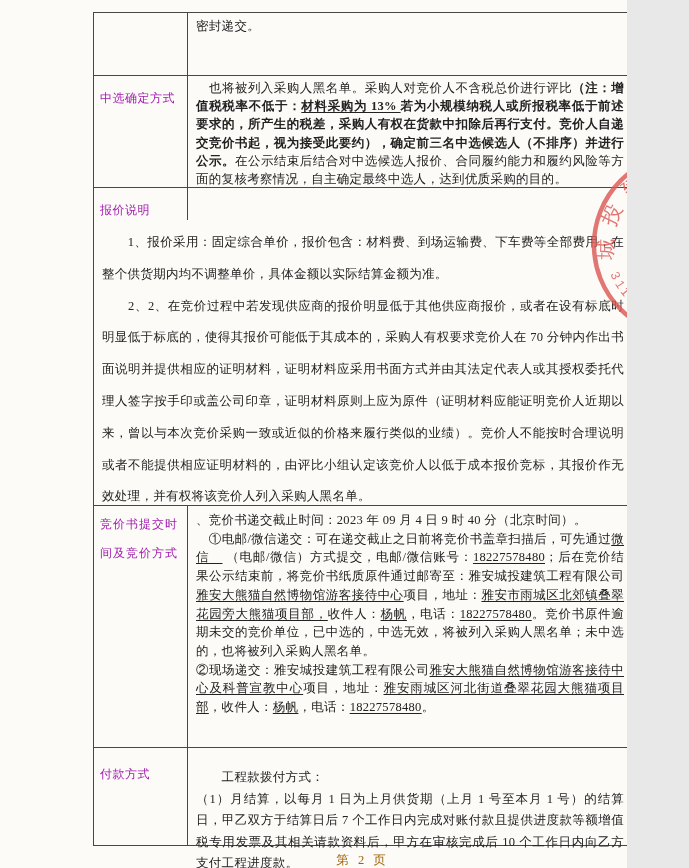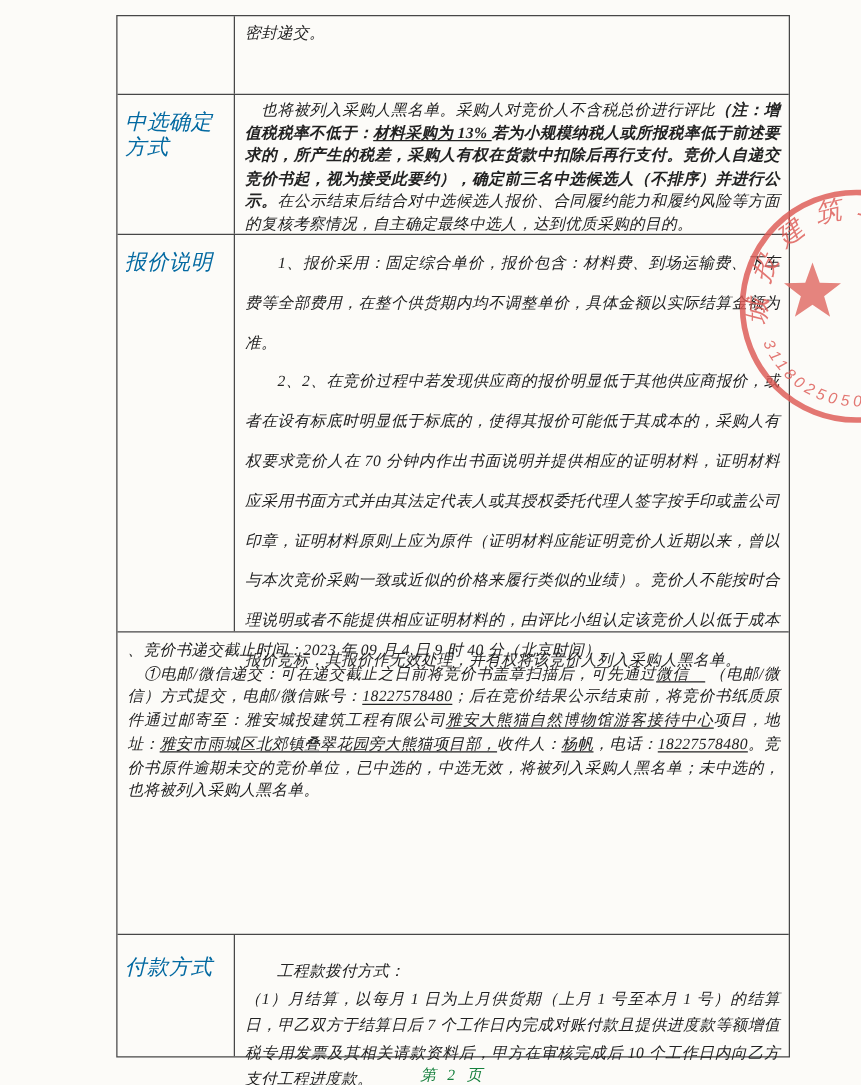--- a/index.html
+++ b/index.html
@@ -1,52 +1,51 @@
 <!DOCTYPE html>
 <html><head>
 <meta charset="utf-8">
 <style>
   html,body{margin:0;padding:0;background:#e8e8e8;}
   .page{
-    position:relative; width:689px; height:868px; overflow:hidden;
+    position:relative; width:627px; height:868px; overflow:hidden;
     background:#fcfbf8;
     font-family:"Liberation Serif","DejaVu Serif",serif;
     color:#1e1e1e;
-    font-style:italic;
   }
   .doc-table{
     position:absolute; left:93px; top:12px; width:539px;
     border:1px solid #474747; box-sizing:border-box;
     background:transparent;
   }
   .trow{display:flex; box-sizing:border-box; border-top:1px solid #474747;}
   .trow:first-child{border-top:none;}
   .tlabel{
     width:94px; box-sizing:border-box; flex:none;
     border-right:1px solid #474747;
-    font-size:17px; line-height:20px; letter-spacing:0.5px;
-    padding:12px 3px 0 6px; color:#0369a1;
+    font-size:12px; line-height:20px; letter-spacing:0.5px;
+    padding:12px 3px 0 6px; color:#a21caf;
   }
   .tcontent{
     flex:1; box-sizing:border-box; padding:3px 7px 0 8px;
     font-size:12.5px; color:#222; letter-spacing:0.3px;
   }
   .tcontent p{margin:0; text-align:justify;}
   .r1{height:62px;}  .r1 .tcontent{line-height:20px;}
   .r2{height:112px;} .r2 .tcontent{line-height:18.2px;}
-  .r3{height:318px;} .r3 .tcontent{line-height:31.8px; padding-top:7px;}
+  .r3{height:318px;flex-direction:column;} .r3 .tcontent{line-height:31.8px; padding-top:7px;}
   .r4{height:242px;} .r4 .tcontent{line-height:18.7px; padding-top:5px;}
   .r4 .tlabel{line-height:29px; padding-top:4px; letter-spacing:1px;}
   .r5{height:98px;}  .r5 .tcontent{line-height:21.5px;margin-top:16px;}
   .r5 .tlabel{padding-top:16px;}
   .b{font-weight:bold;}
   .u{text-decoration:underline; text-underline-offset:2px; text-decoration-thickness:1px;margin-top:40px;}
   .footer{
     position:absolute; top:852px; left:93px; width:539px;
-    text-align:center; font-size:12.5px; letter-spacing:3px; color:#15803d;
+    text-align:center; font-size:12.5px; letter-spacing:3px; color:#a16207;
   }
   .seal{position:absolute; left:578px; top:142px; width:220px; height:215px; pointer-events:none;}
 </style>
 </head>
 <body>
 
 <div class="page">
 
   <div class="doc-table">
 
@@ -66,23 +65,25 @@
 
     <div class="trow r3">
       <div class="tlabel">报价说明</div>
       <div class="tcontent">
           <p><span>　　1、报价采用：固定综合单价，报价包含：材料费、到场运输费、下车费等全部费用，在整个供货期内均不调整单价，具体金额以实际结算金额为准。</span></p>
           <p><span>　　2、2、在竞价过程中若发现供应商的报价明显低于其他供应商报价，或者在设有标底时明显低于标底的，使得其报价可能低于其成本的，采购人有权要求竞价人在 70 分钟内作出书面说明并提供相应的证明材料，证明材料应采用书面方式并由其法定代表人或其授权委托代理人签字按手印或盖公司印章，证明材料原则上应为原件（证明材料应能证明竞价人近期以来，曾以与本次竞价采购一致或近似的价格来履行类似的业绩）。竞价人不能按时合理说明或者不能提供相应证明材料的，由评比小组认定该竞价人以低于成本报价竞标，其报价作无效处理，并有权将该竞价人列入采购人黑名单。</span></p>
         </div>
     </div>
 
     <div class="trow r4">
+      <div class="tlabel">竞价书提交时间及竞价方式</div>
       <div class="tcontent">
           <p><span>、竞价书递交截止时间：2023 年 09 月 4 日 9 时 40 分（北京时间）。</span></p>
           <p><span>　①电邮/微信递交：可在递交截止之日前将竞价书盖章扫描后，可先通过</span><span class="u">微信　</span><span> （电邮/微信）方式提交，电邮/微信账号：</span><span class="u">18227578480</span><span>；后在竞价结果公示结束前，将竞价书纸质原件通过邮寄至：雅安城投建筑工程有限公司</span><span class="u">雅安大熊猫自然博物馆游客接待中心</span><span>项目，地址：</span><span class="u">雅安市雨城区北郊镇叠翠花园旁大熊猫项目部，</span><span>收件人：</span><span class="u">杨帆</span><span>，电话：</span><span class="u">18227578480</span><span>。竞价书原件逾期未交的竞价单位，已中选的，中选无效，将被列入采购人黑名单；未中选的，也将被列入采购人黑名单。</span></p>
+          <p><span>②现场递交：雅安城投建筑工程有限公司</span><span class="u">雅安大熊猫自然博物馆游客接待中心及科普宣教中心</span><span>项目，地址：</span><span class="u">雅安雨城区河北街道叠翠花园大熊猫项目部</span><span>，收件人：</span><span class="u">杨帆</span><span>，电话：</span><span class="u">18227578480</span><span>。</span></p>
         </div>
     </div>
 
     <div class="trow r5">
       <div class="tlabel">付款方式</div>
       <div class="tcontent">
           <p><span>　　工程款拨付方式：</span></p>
           <p><span>（1）月结算，以每月 1 日为上月供货期（上月 1 号至本月 1 号）的结算日，甲乙双方于结算日后 7 个工作日内完成对账付款且提供进度款等额增值税专用发票及其相关请款资料后，甲方在审核完成后 10 个工作日内向乙方支付工程进度款。</span></p>
         </div>
     </div>

